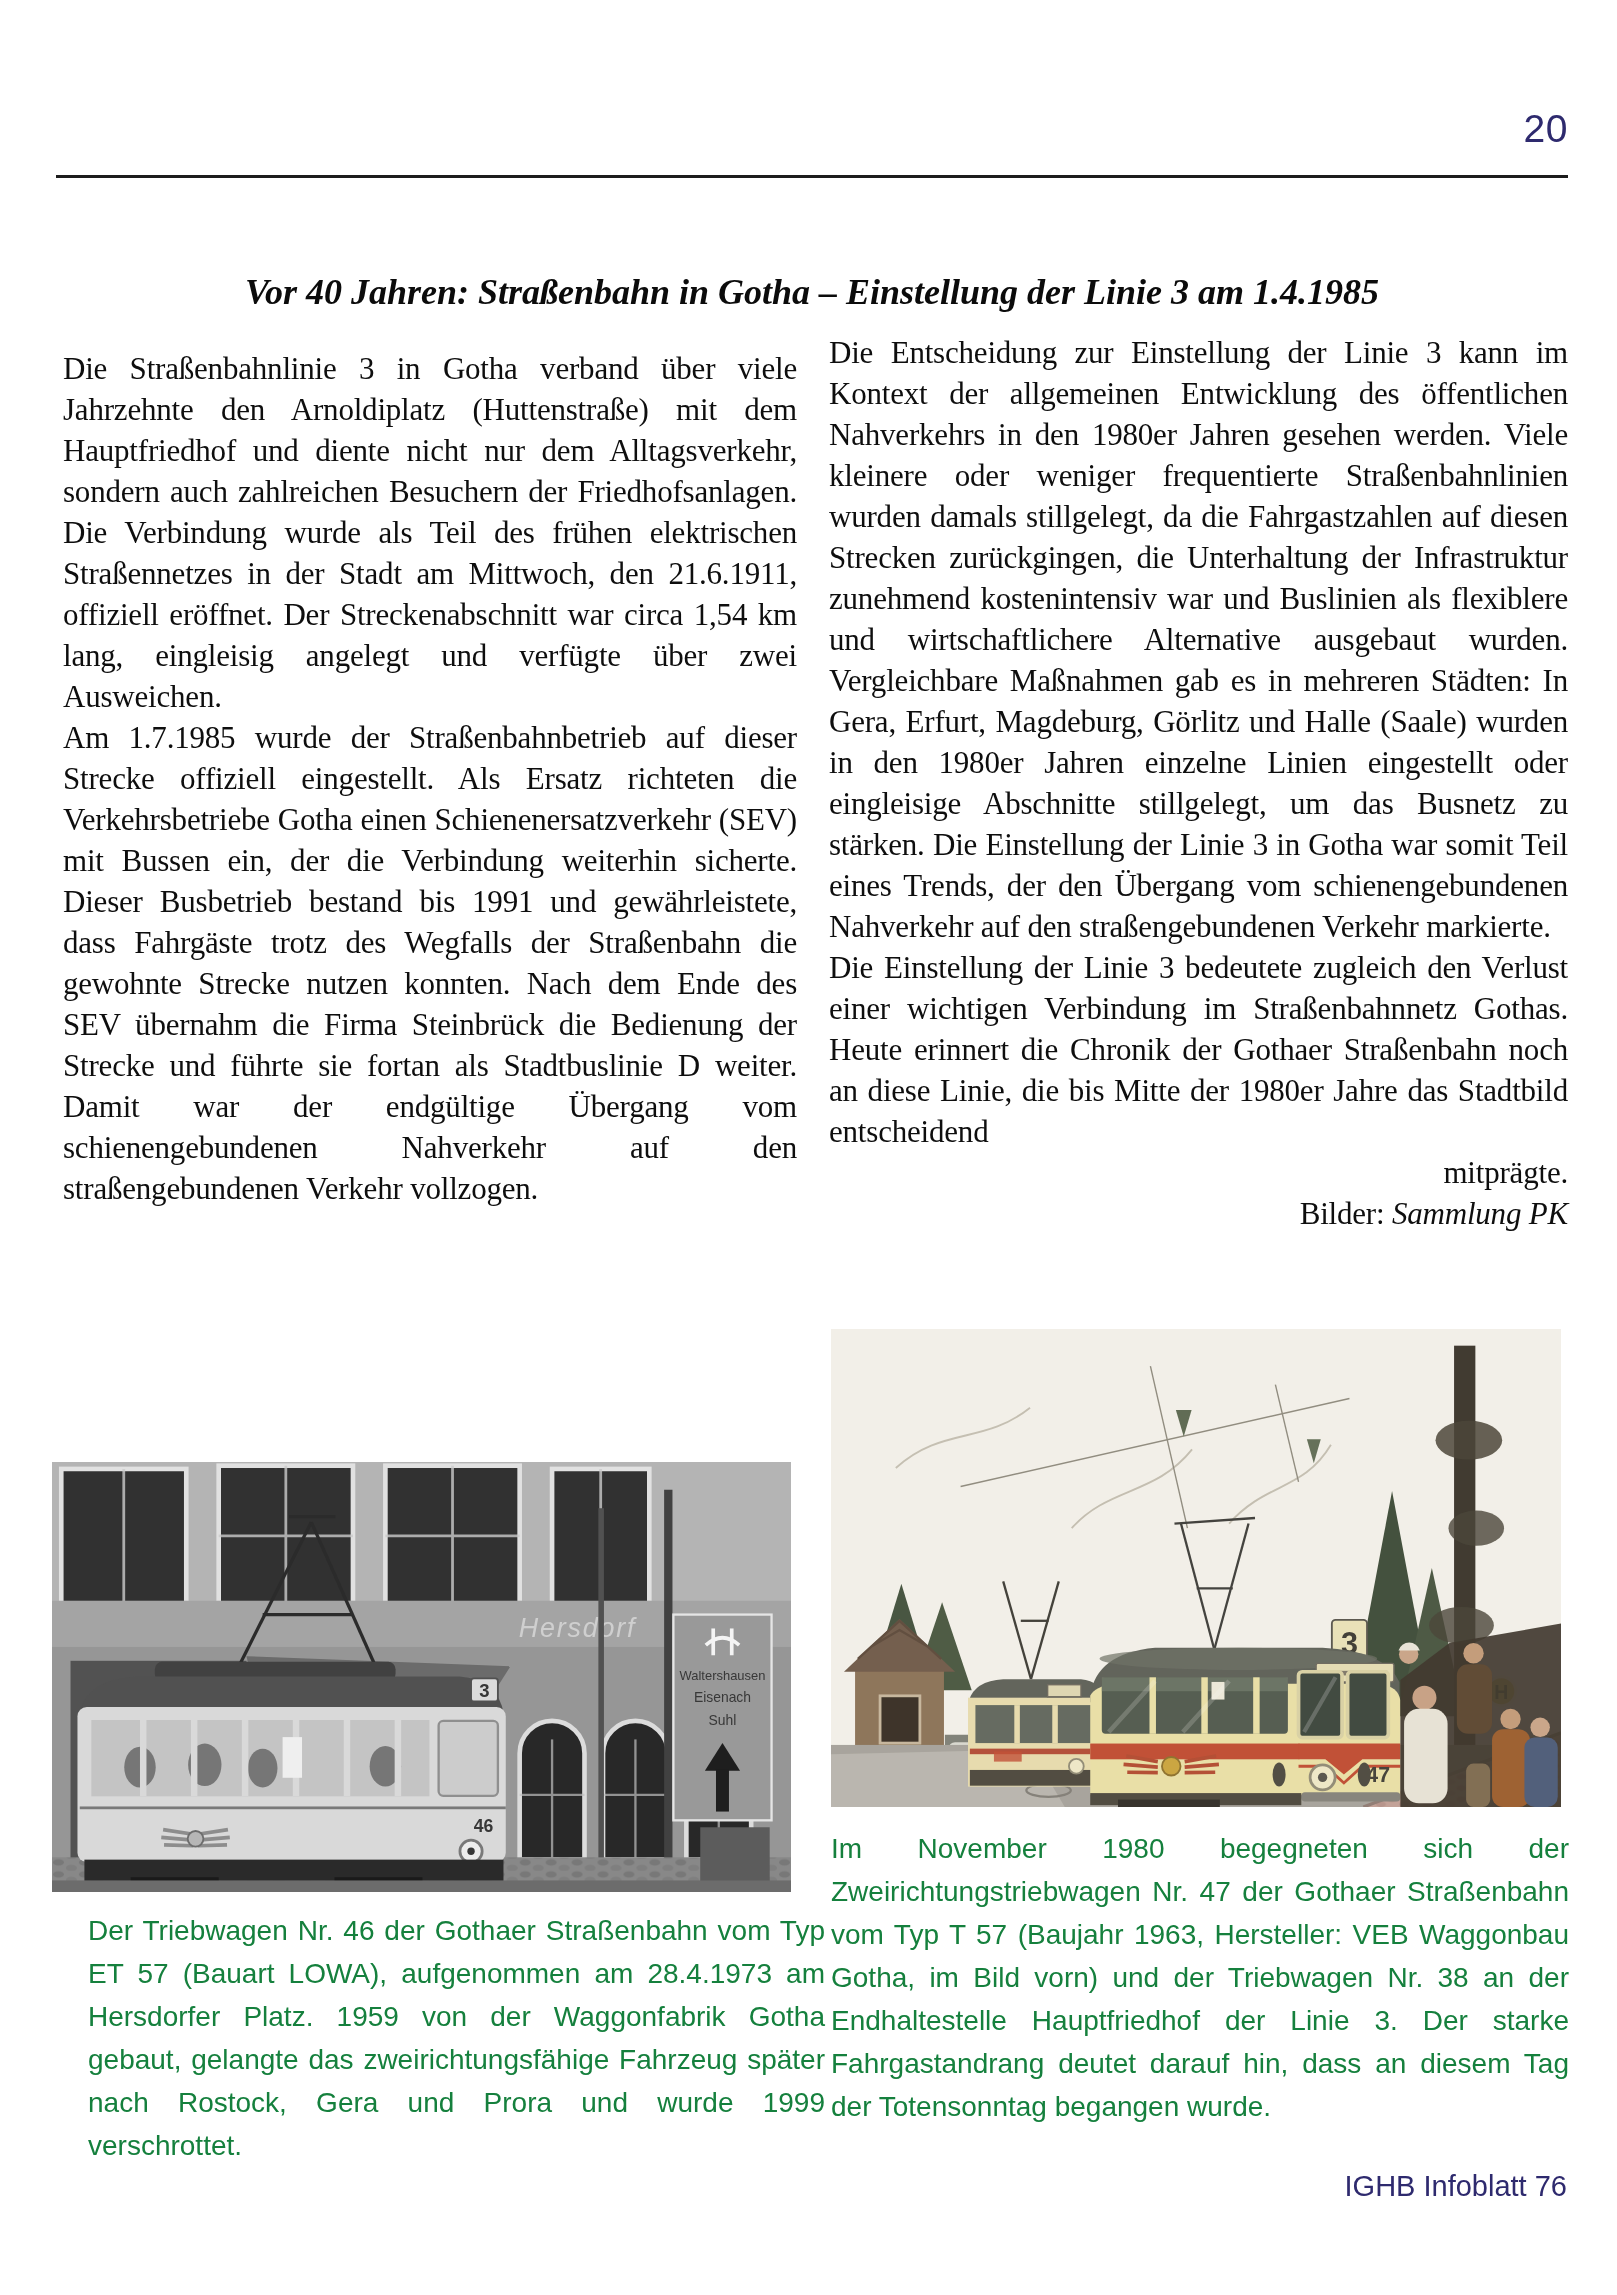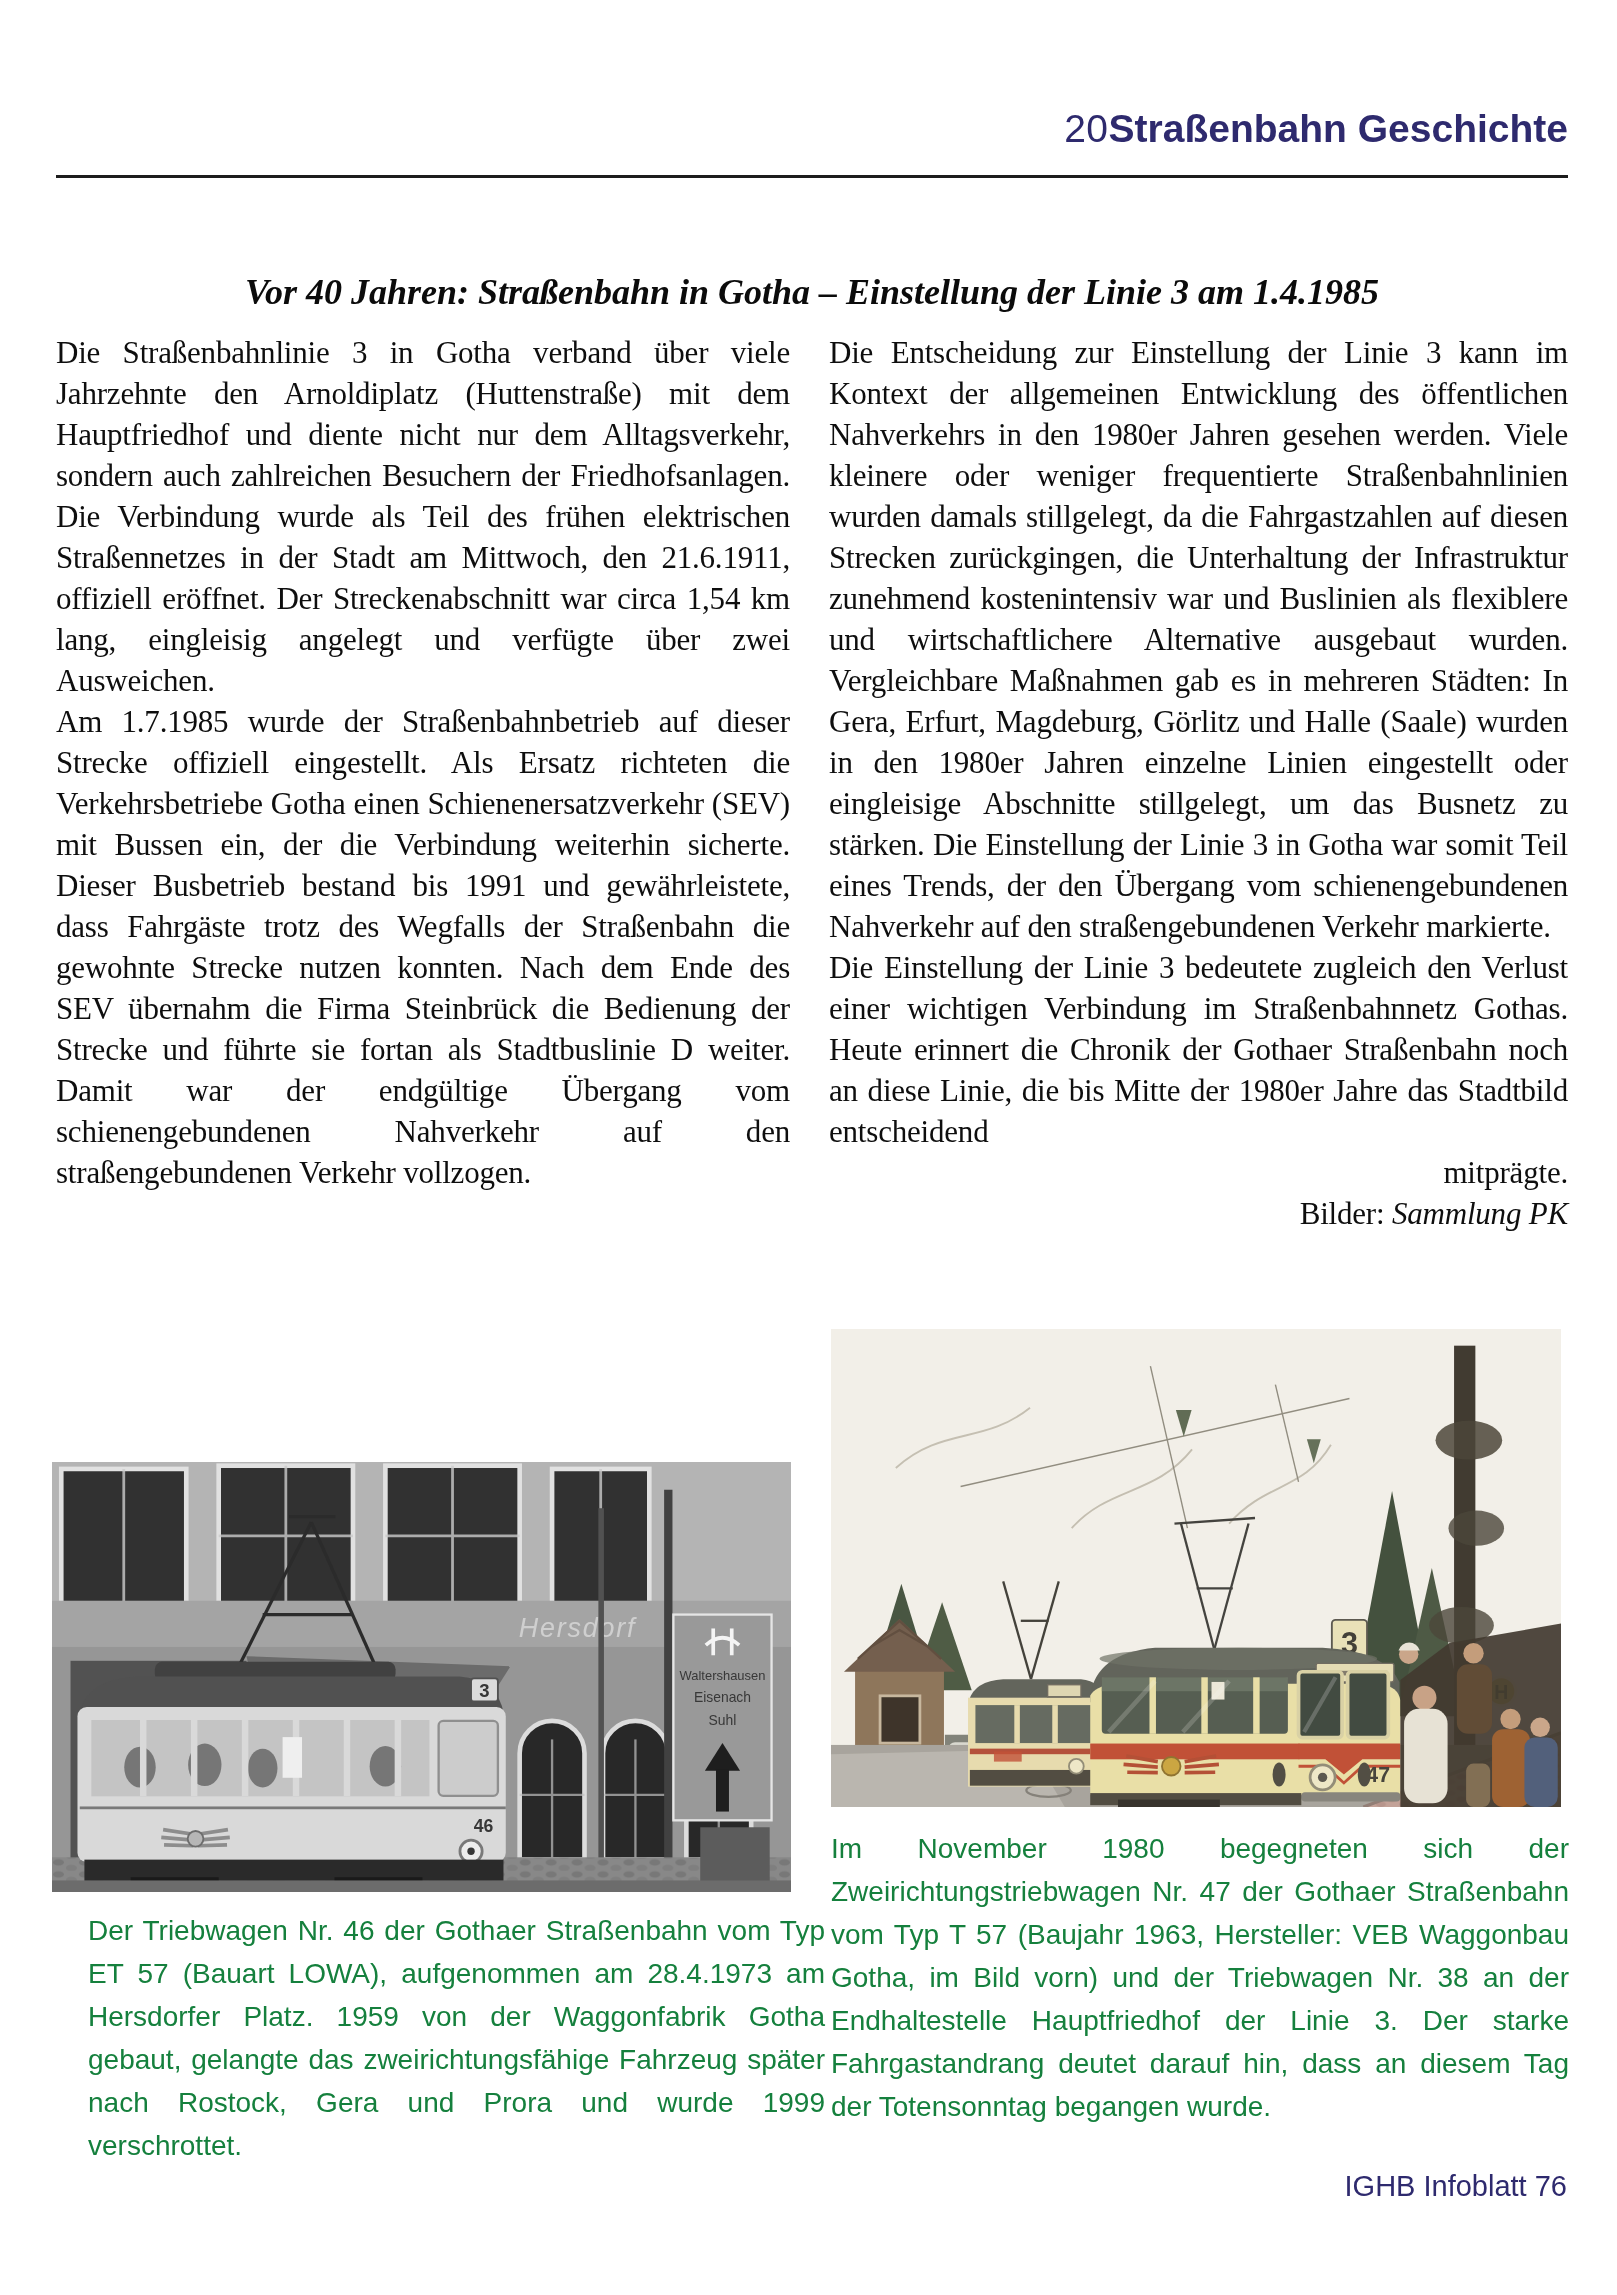--- a/index.html
+++ b/index.html
@@ -35,21 +35,21 @@
     font-size:36px;font-weight:700;font-style:italic;
     color:#0b0b0b;
   }
   
   .col{
     position:absolute;top:332px;
     font-size:31px;line-height:41px;
     text-align:justify;letter-spacing:-0.2px;
   }
   .col p{margin:0;padding:0;}
-  .col-left{left:56px;width:734px;}
+  .col-left{left:63px;width:734px;margin-top:16px;}
   .col-right{left:829px;width:739px;}
   .force-justify{text-align:justify;text-align-last:justify;}
   .credit-line{
     display:flex;justify-content:space-between;align-items:flex-end;flex-direction:column;
   }
   .credit-name{font-style:italic;}
   
   .photo{position:absolute;overflow:hidden;background:#fca5a5;}
   .photo svg{display:block;width:100%;height:100%;}
   .photo-left{left:52px;top:1462px;width:739px;height:430px;
@@ -71,21 +71,20 @@
     font-size:29px;font-weight:400;color:#2e2a6e;
   }
 </style>
 </head>
 <body>
 
 <div class="page">
 
   <div class="header-row">
     <span class="page-number">20</span>
-    <span class="section-title">Straßenbahn Geschichte</span>
   </div>
   <div class="header-rule"></div>
 
   <div class="article-title">Vor 40 Jahren: Straßenbahn in Gotha – Einstellung der Linie 3 am 1.4.1985</div>
 
   <div class="col col-left">
     <p>Die Straßenbahnlinie 3 in Gotha verband über viele Jahrzehnte den Arnoldiplatz (Huttenstraße) mit dem Hauptfriedhof und diente nicht nur dem Alltagsverkehr, sondern auch zahlreichen Besuchern der Friedhofsanlagen. Die Verbindung wurde als Teil des frühen elektrischen Straßennetzes in der Stadt am Mittwoch, den 21.6.1911, offiziell eröffnet. Der Streckenabschnitt war circa 1,54 km lang, eingleisig angelegt und verfügte über zwei Ausweichen.</p>
     <p>Am 1.7.1985 wurde der Straßenbahnbetrieb auf dieser Strecke offiziell eingestellt. Als Ersatz richteten die Verkehrsbetriebe Gotha einen Schienenersatzverkehr (SEV) mit Bussen ein, der die Verbindung weiterhin sicherte. Dieser Busbetrieb bestand bis 1991 und gewährleistete, dass Fahrgäste trotz des Wegfalls der Straßenbahn die gewohnte Strecke nutzen konnten. Nach dem Ende des SEV übernahm die Firma Steinbrück die Bedienung der Strecke und führte sie fortan als Stadtbuslinie D weiter. Damit war der endgültige Übergang vom schienengebundenen Nahverkehr auf den straßengebundenen Verkehr vollzogen.</p>
   </div>
 

